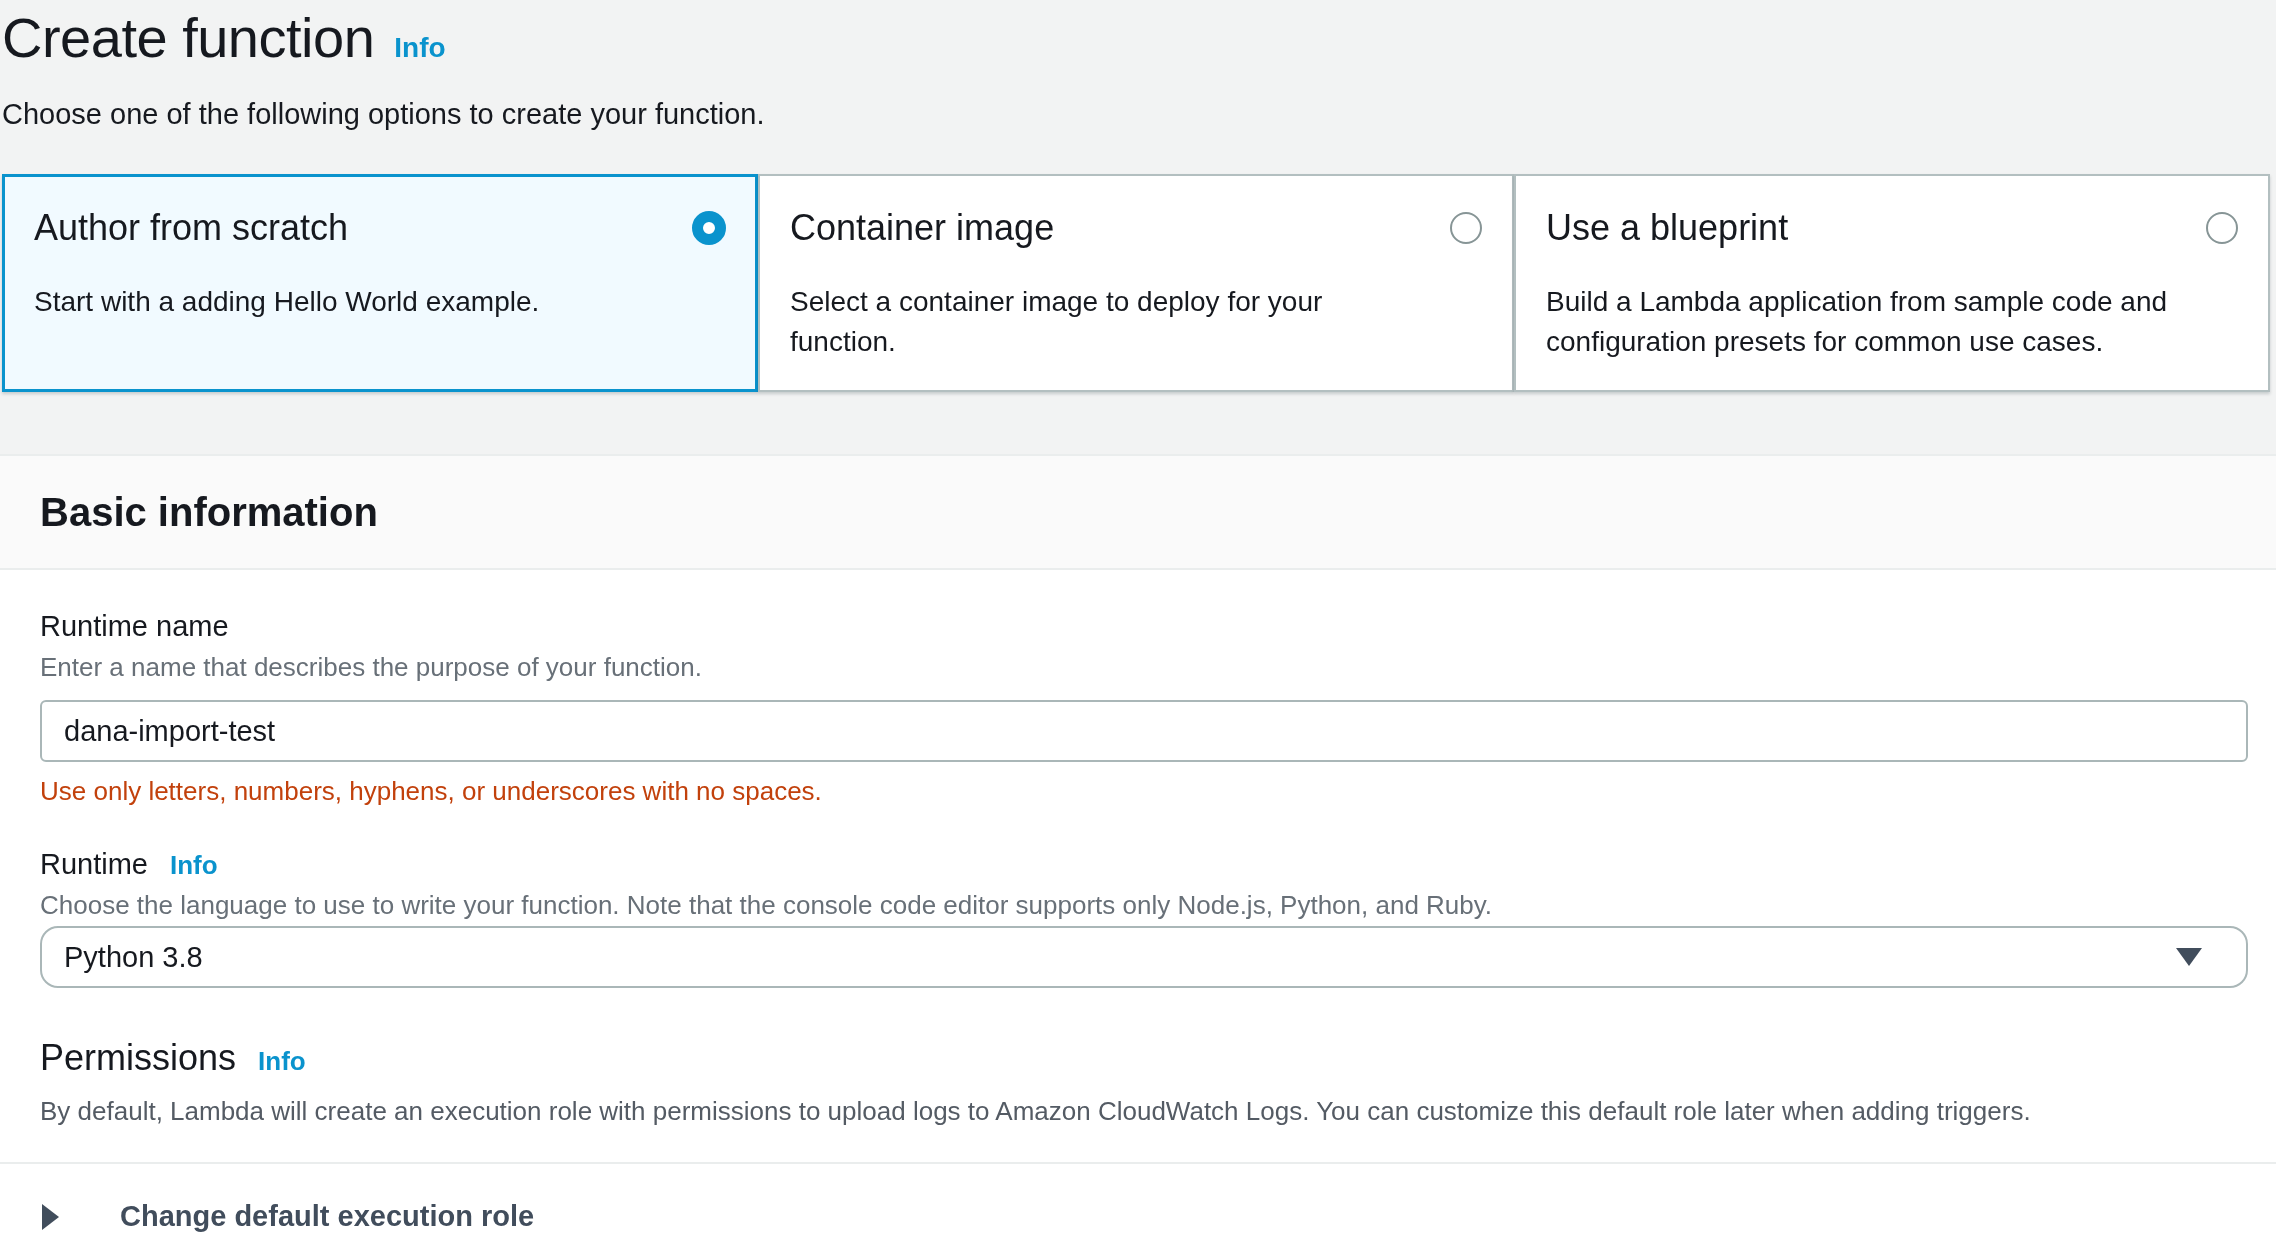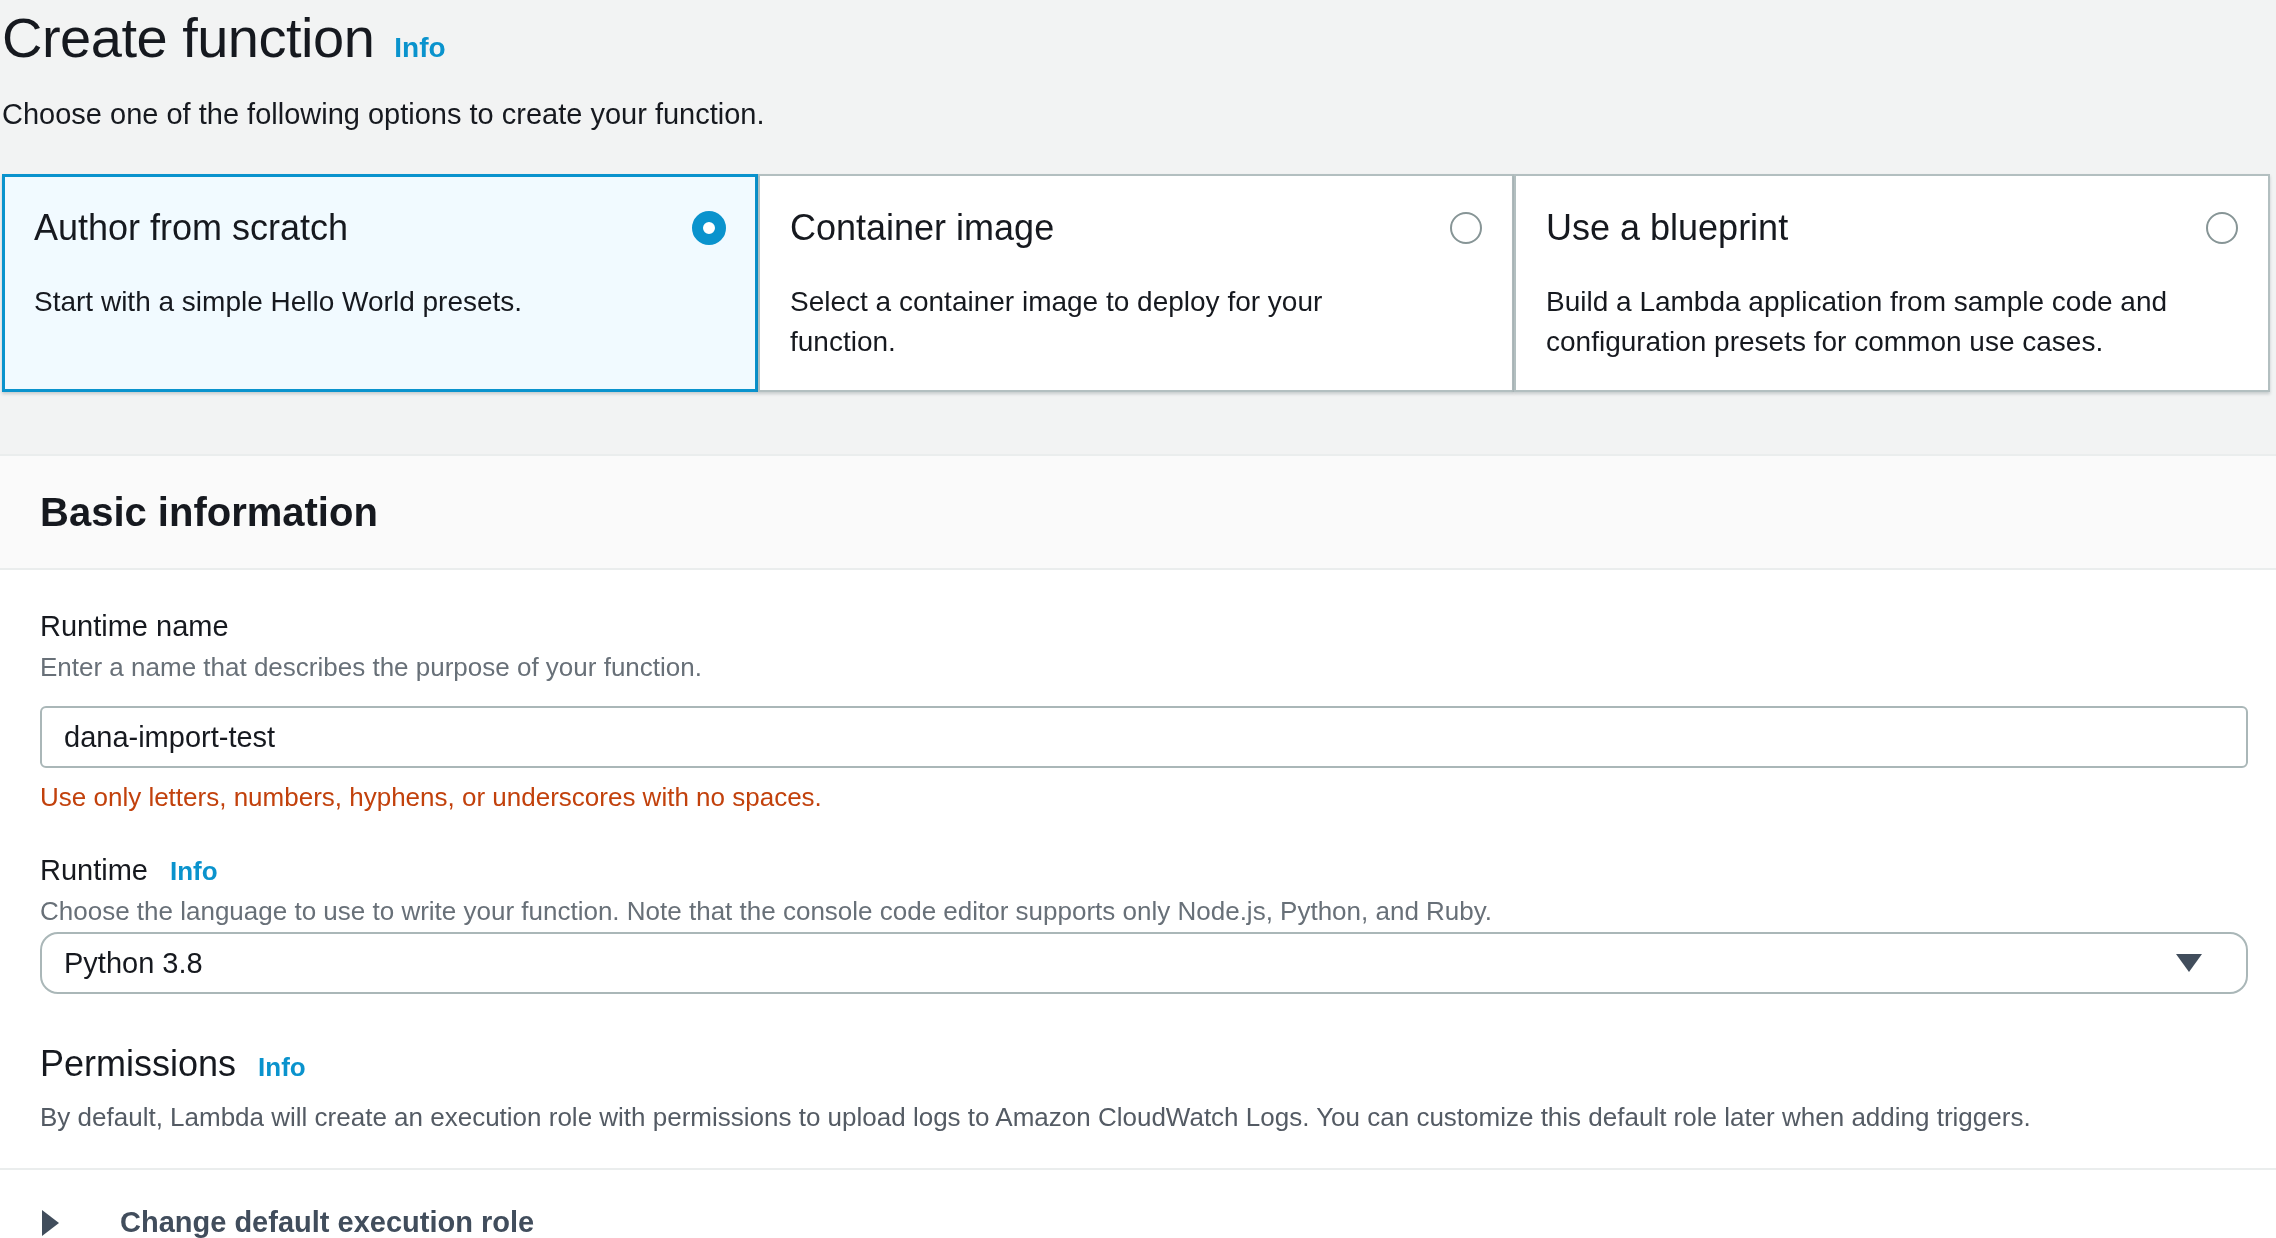--- a/index.html
+++ b/index.html
@@ -97,21 +97,21 @@
     font-weight: 700;
   }
   .section-content { padding: 38px 28px 0 40px; }
   .field-label { font-size: 29px; line-height: 36px; font-weight: 500; }
   .field-desc { margin-top: 6px; font-size: 26px; line-height: 34px; color: #687078; }
   .text-input {
     box-sizing: border-box;
     display: block;
     width: 100%;
     height: 62px;
-    margin-top: 22px;
+    margin-top: 16px;
     border: 2px solid #aab7b8;
     border-radius: 6px;
     background: #ffffff;
     font-family: "Liberation Sans", "DejaVu Sans", sans-serif;
     font-size: 29px;
     color: #16191f;
     padding: 0 22px;
     outline: none;
   }
   .field-hint { margin-top: 12px; font-size: 26px; line-height: 34px; color: #c2410c; }
@@ -172,21 +172,21 @@
   </div>
   <div class="subtitle">Choose one of the following options to create your function.</div>
 </div>
 
 <div class="cards-row">
   <div class="option-card selected">
     <div class="card-head">
       <span class="card-title">Author from scratch</span>
       <span class="radio checked"></span>
     </div>
-    <div class="card-desc">Start with a simple Hello World presets.</div>
+    <div class="card-desc">Start with a adding Hello World example.</div>
   </div>
   <div class="option-card">
     <div class="card-head">
       <span class="card-title">Container image</span>
       <span class="radio"></span>
     </div>
     <div class="card-desc">Select a container image to deploy for your function.</div>
   </div>
   <div class="option-card">
     <div class="card-head">

